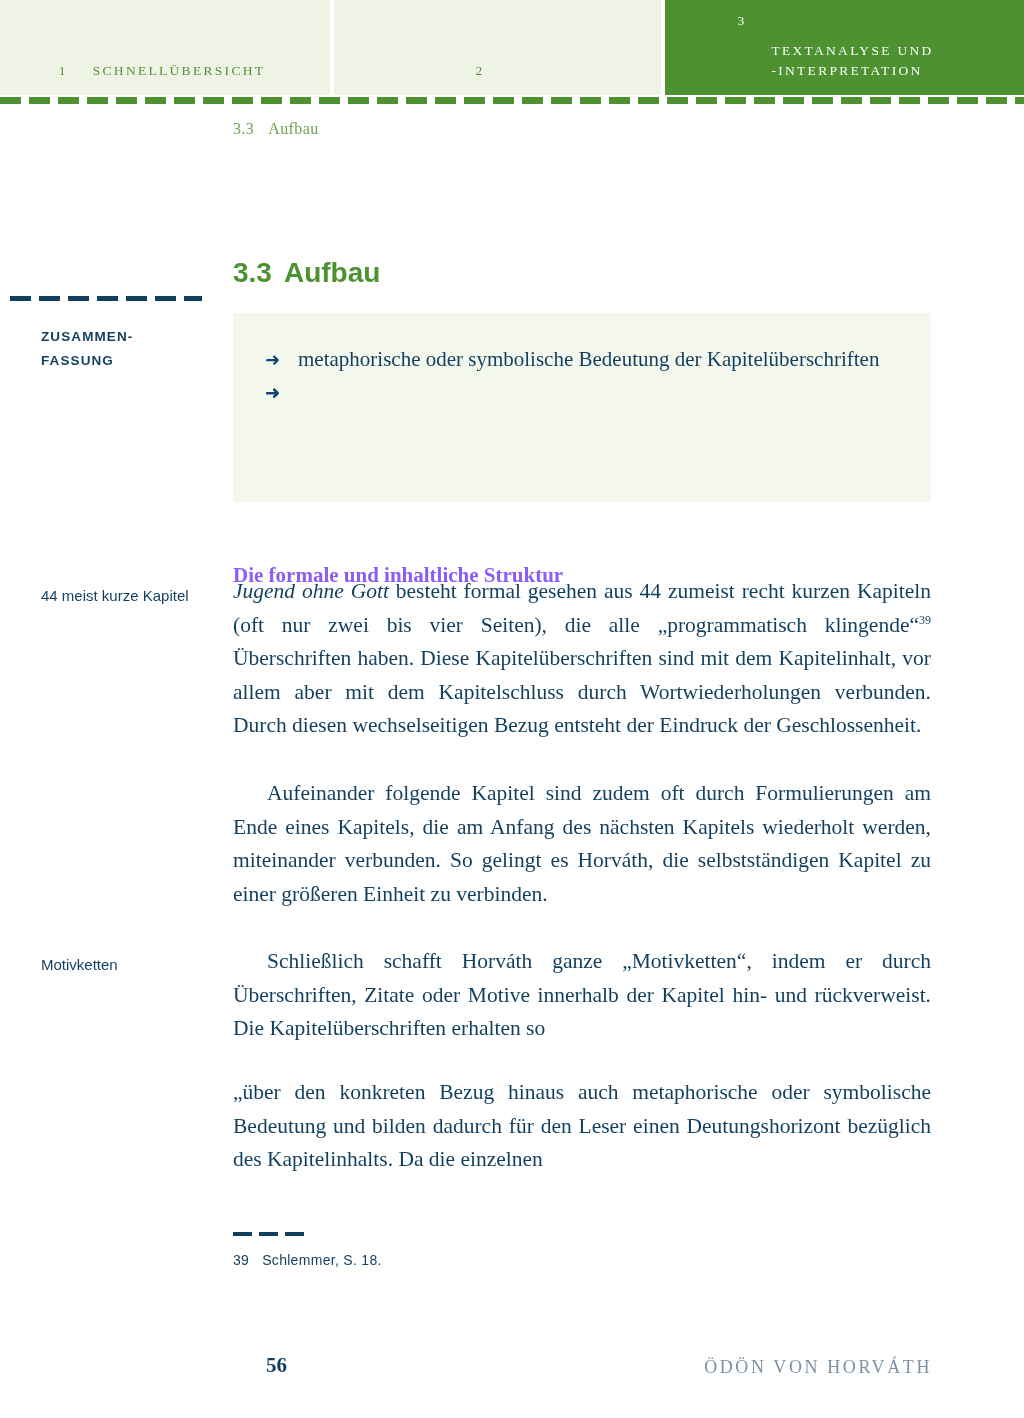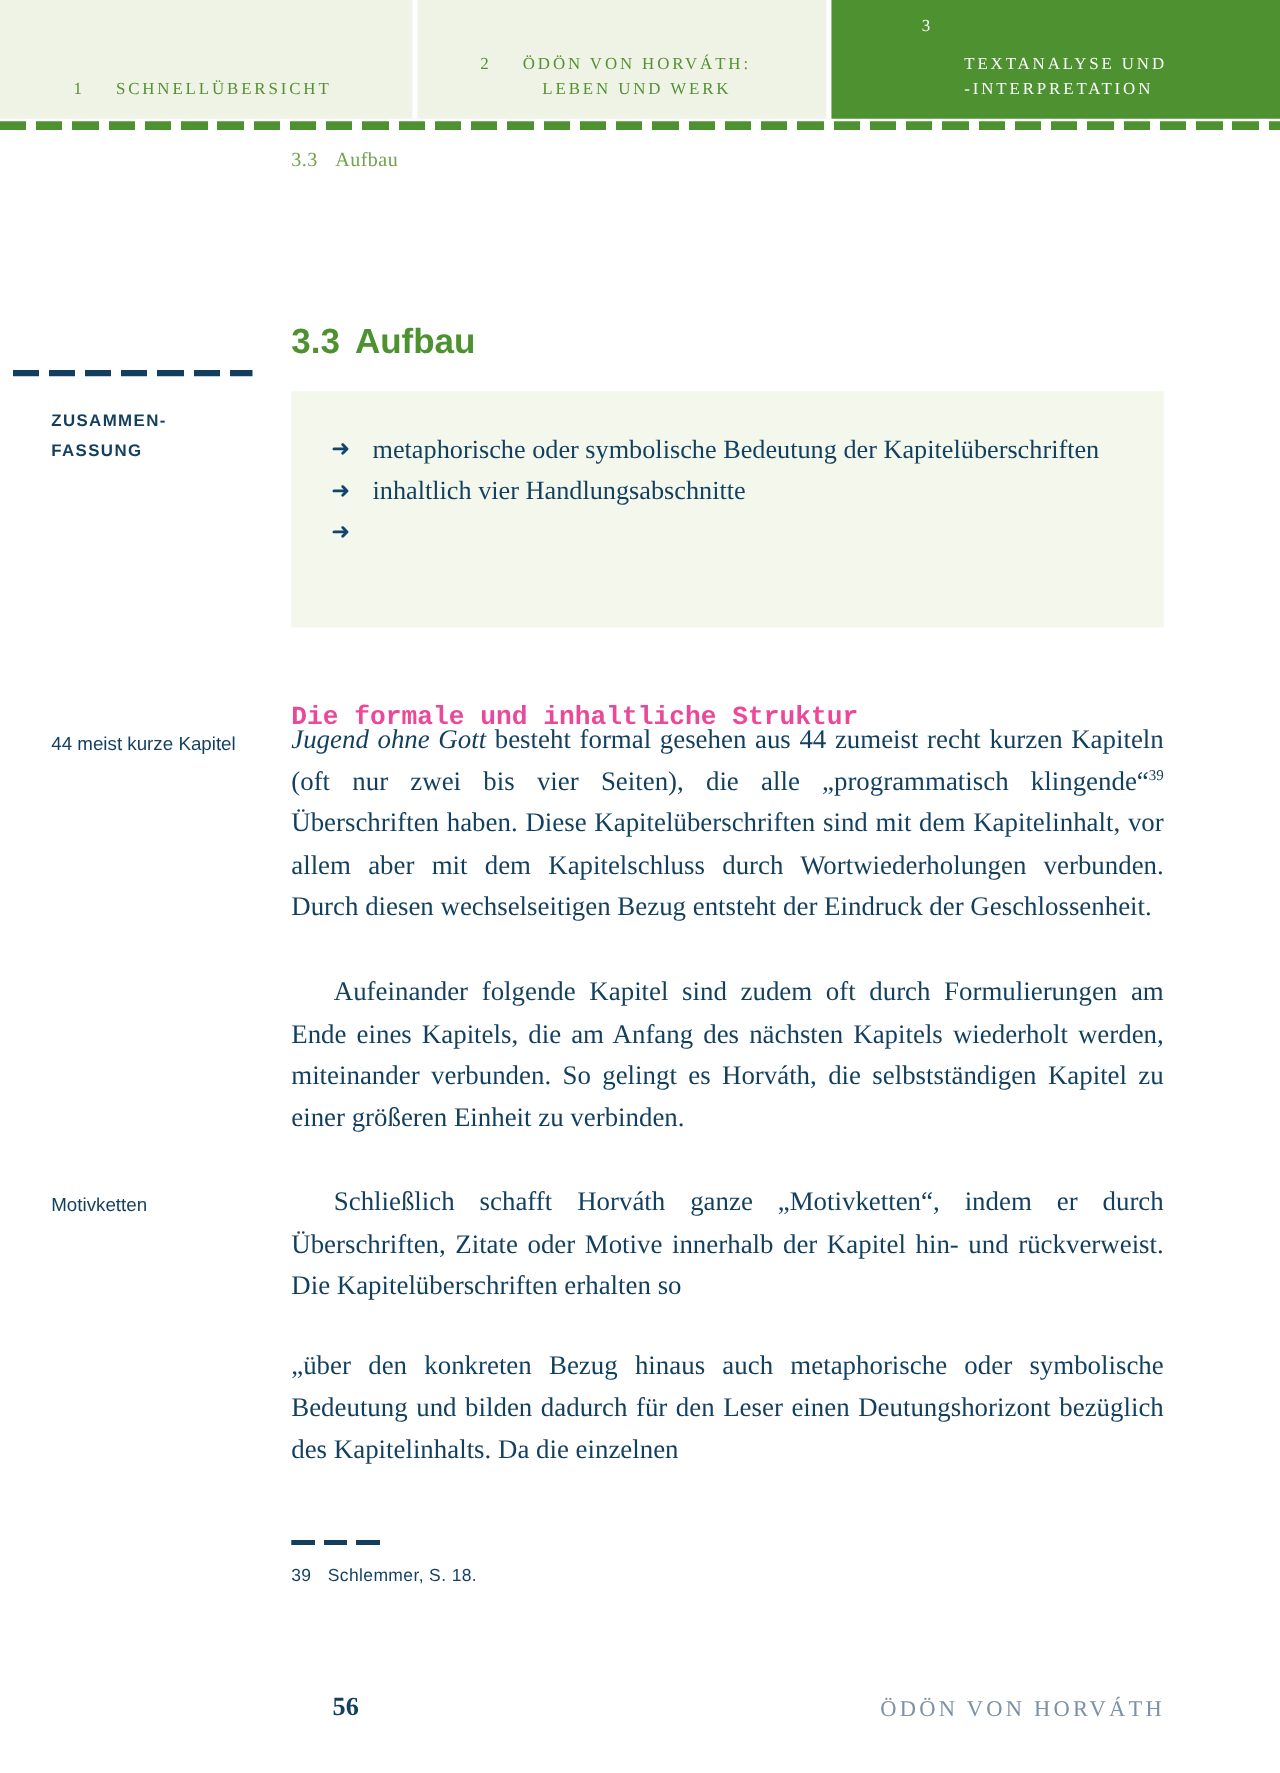--- a/index.html
+++ b/index.html
@@ -191,24 +191,24 @@
     font-size: 18px;
     color: #10456d;
     font-family: "DejaVu Sans", sans-serif;
   }
 
   
   .section-heading {
     position: absolute;
     top: 546px;
     left: 233px;
-    font-family: Liberation Mono, monospace;
+    font-family: Liberation Serif, serif;
     font-weight: bold;
     font-size: 21px;
-    color: #ec4899;
+    color: #8b5cf6;
   }
 
   
   .body-block {
     position: absolute;
     left: 233px;
     width: 698px;
     font-family: "Liberation Serif", serif;
     font-size: 21.5px;
     line-height: 33.5px;
@@ -282,22 +282,20 @@
   <div class="tab tab-1 tab-inactive">
     <span class="tab-inner">
       <span class="tnumber">1</span>
       <span class="tlabel">SCHNELLÜBERSICHT</span>
     </span>
   </div>
 
   <div class="tab tab-2 tab-inactive">
     <span class="tab-inner">
       <span class="tnumber">2</span>
-      <span class="tlabel">ÖDÖN VON HORVÁTH:
-LEBEN UND WERK</span>
     </span>
   </div>
 
   <div class="tab tab-3 tab-active">
     <span class="tab-inner">
       <span class="tnumber">3</span>
       <span class="tlabel">TEXTANALYSE UND
 -INTERPRETATION</span>
     </span>
   </div>
@@ -324,21 +322,20 @@
 <div class="margin-note margin-note-motifs">Motivketten</div>
 
 <div class="summary-box">
   <ul class="summary-list">
     <li>
       <span class="arrow-icon">➜</span>
       <span>metaphorische oder symbolische Bedeutung der Kapitelüberschriften</span>
     </li>
     <li>
       <span class="arrow-icon">➜</span>
-      <span>inhaltlich vier Handlungsabschnitte</span>
     </li>
     <li>
       <span class="arrow-icon">➜</span>
     </li>
   </ul>
 </div>
 
 <h2 class="section-heading">Die formale und inhaltliche Struktur</h2>
 
 <div class="body-block body-p1"><em>Jugend ohne Gott</em><span> besteht formal gesehen aus 44 zumeist recht kurzen Kapiteln (oft nur zwei bis vier Seiten), die alle „programmatisch klingende“</span><sup>39</sup><span> Überschriften haben. Diese Kapitelüberschriften sind mit dem Kapitelinhalt, vor allem aber mit dem Kapitelschluss durch Wortwiederholungen verbunden. Durch diesen wechselseitigen Bezug entsteht der Eindruck der Geschlossenheit.</span></div>

